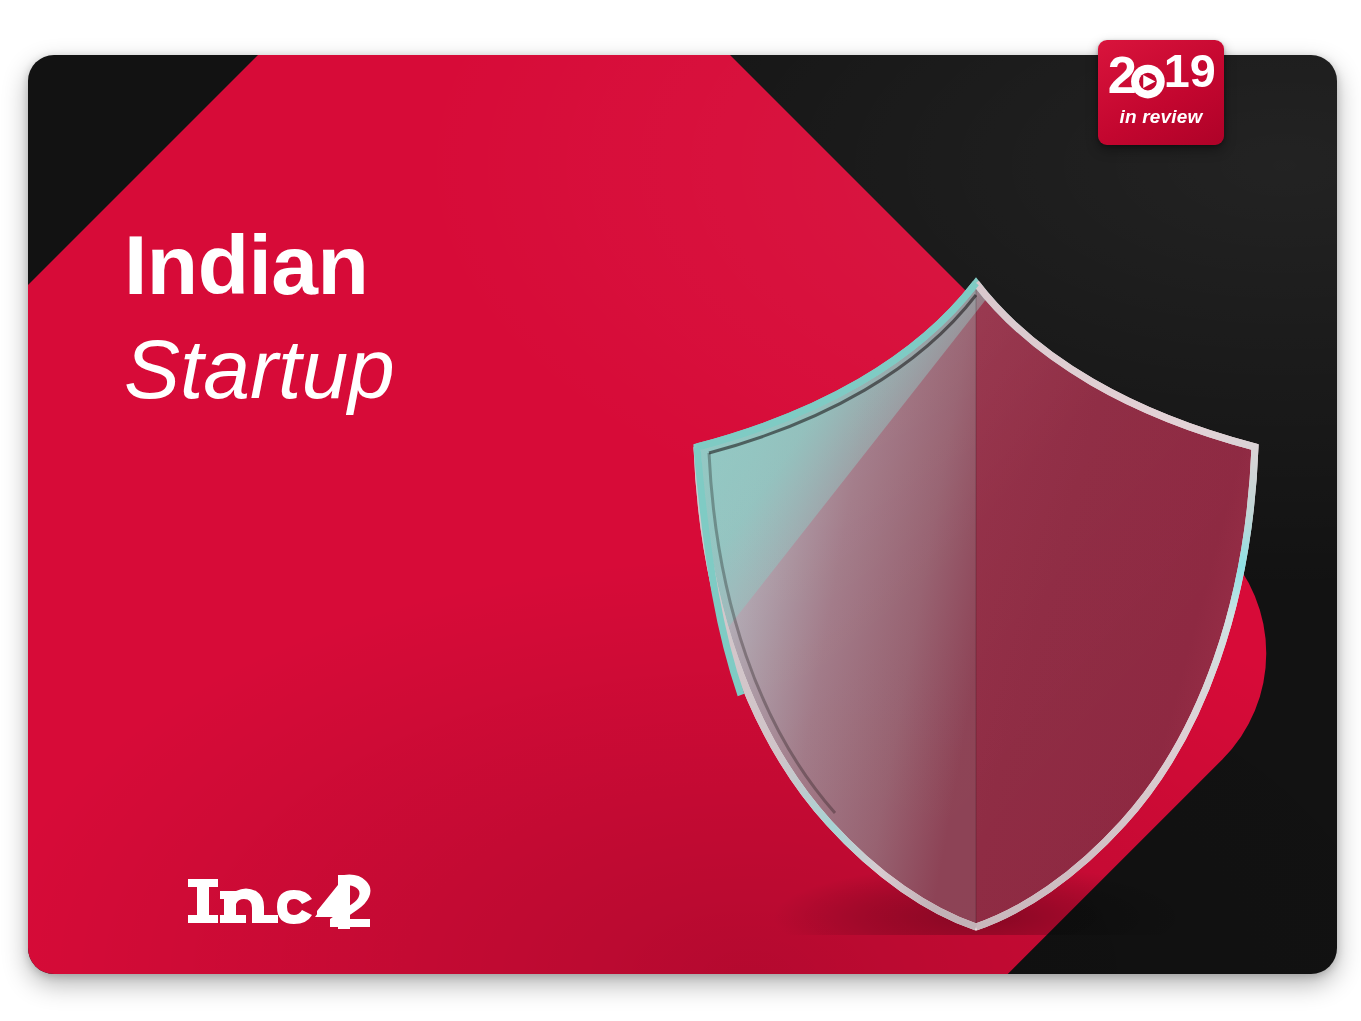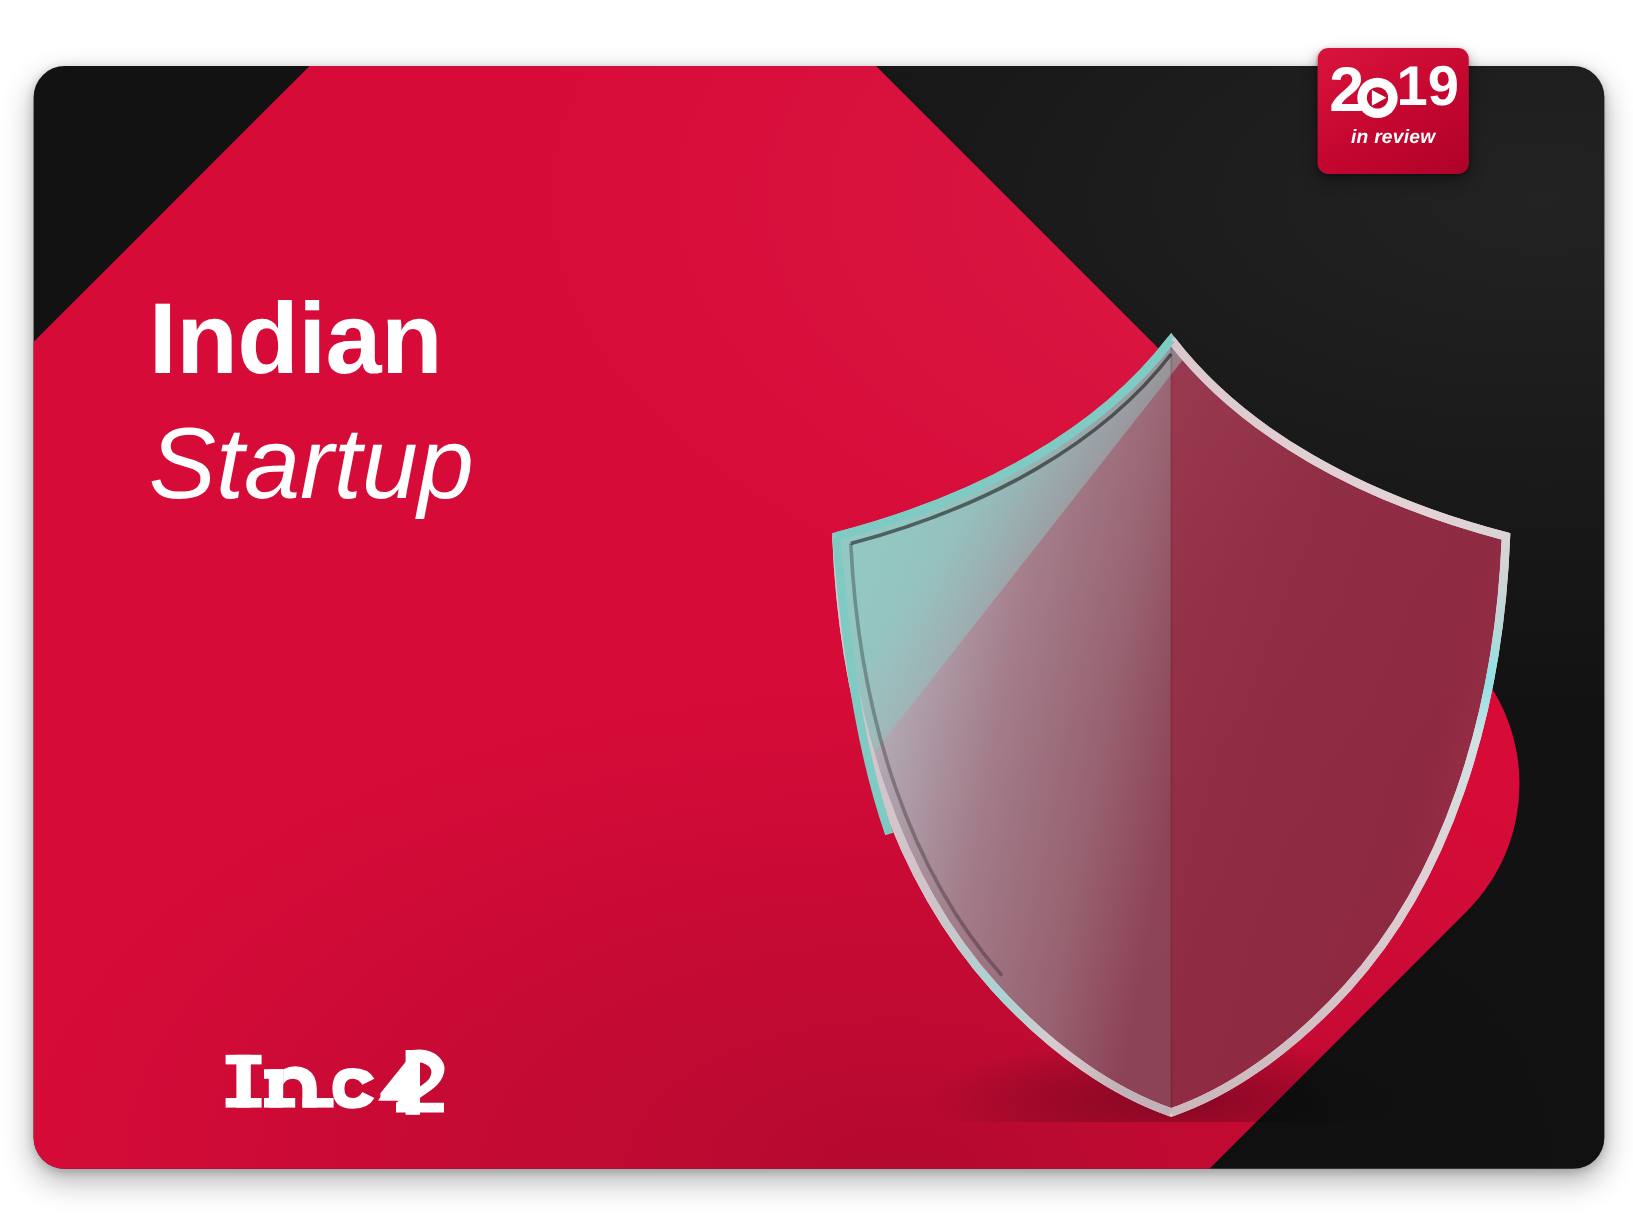--- a/index.html
+++ b/index.html
@@ -55,21 +55,20 @@
       radial-gradient(90% 70% at 55% 100%, rgba(0,0,0,0.16) 0%, rgba(0,0,0,0) 65%);
     pointer-events: none;
   }
 
   
   .title-block {
     position: absolute;
     left: 96px;
     top: 168px;
     width: 560px;
-    margin-top: 17px;
   }
   .t-line {
     color: #ffffff;
     line-height: 1.0;
     letter-spacing: -0.5px;
     white-space: nowrap;
   }
   .t-bold {
     font-weight: 700;
     font-size: 84px;
@@ -118,21 +117,21 @@
     display: flex;
     align-items: center;
     justify-content: center;
   }
   .badge-sub {
     position: absolute;
     left: 0; right: 0;
     top: 66px;
     text-align: center;
     color: #ffffff;
-    font-size: 16px;
+    font-size: 19px;
     font-weight: 700;
     font-style: italic;
     letter-spacing: 0.2px;
   }
 
   
   .shield-wrap {
     position: absolute;
     left: 655px;
     top: 210px;

